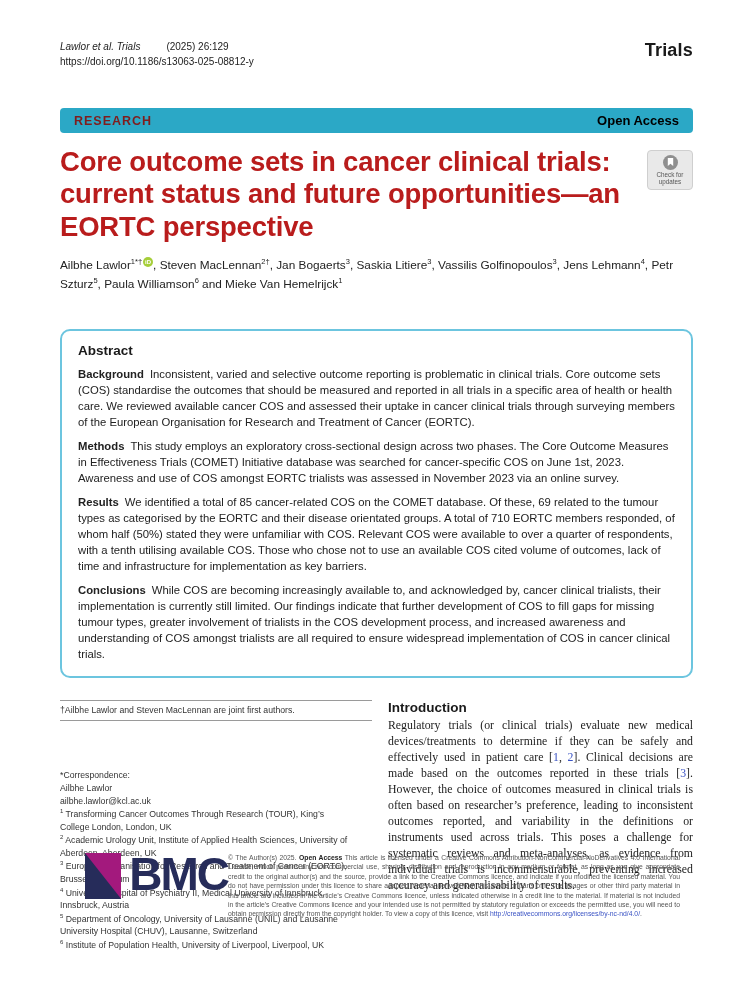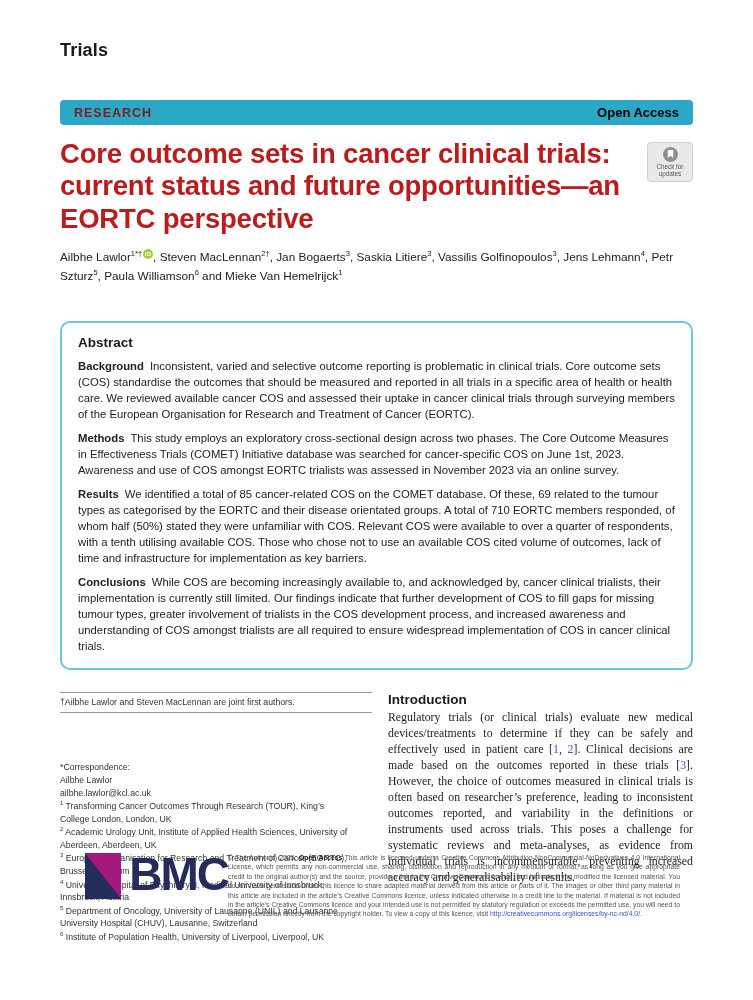--- a/index.html
+++ b/index.html
@@ -89,20 +89,24 @@
   .copy { font-size: 6.8px; color: #555; line-height: 1.38; width: 452px; text-align: justify; }
   .copy b { color: #222; }
   .copy a { color: #3a53c4; text-decoration: none; cursor: pointer; }
 </style>
 </head>
 <body>
 
 <div class="page">
 
   <div class="hdr">
+    <div class="hdr-left">
+      <div class="hdr-cit"><i>Lawlor et al. Trials</i><span class="gap"></span><span>(2025) 26:129</span></div>
+      <div>https://doi.org/10.1186/s13063-025-08812-y</div>
+    </div>
     <div class="hdr-journal">Trials</div>
   </div>
 
   <div class="banner" style="background:#2ba8c6">
     <span class="lbl">RESEARCH</span>
     <span class="oa">Open Access</span>
   </div>
 
   <div class="title-row">
     <h1 class="title">

